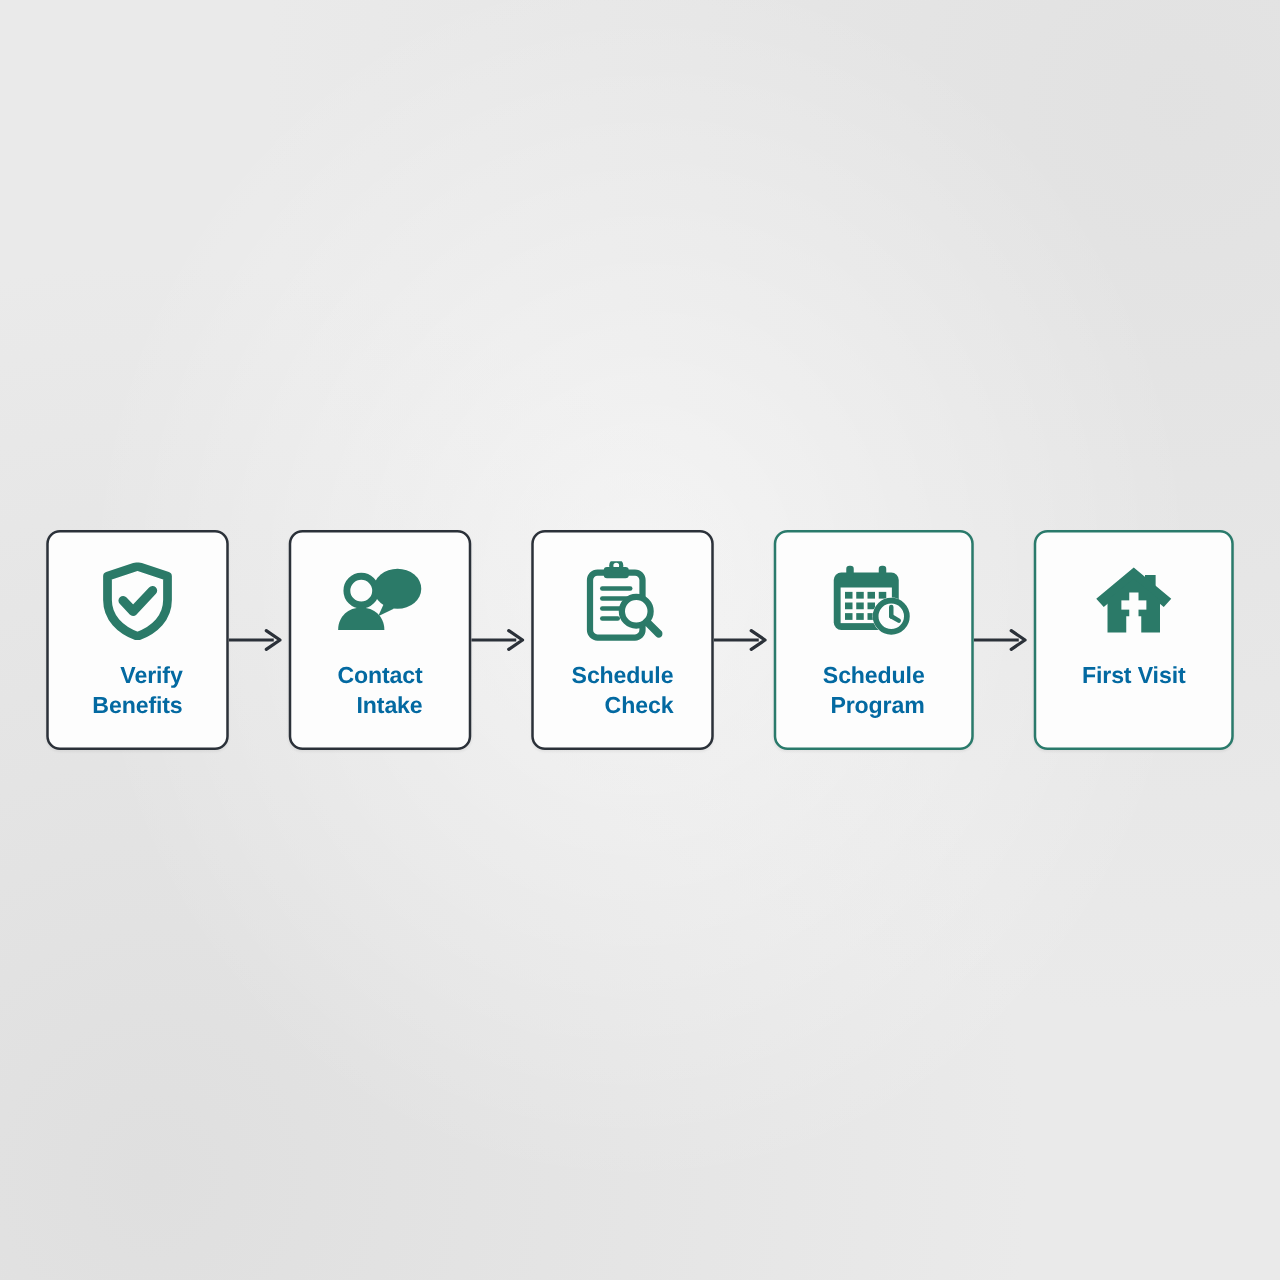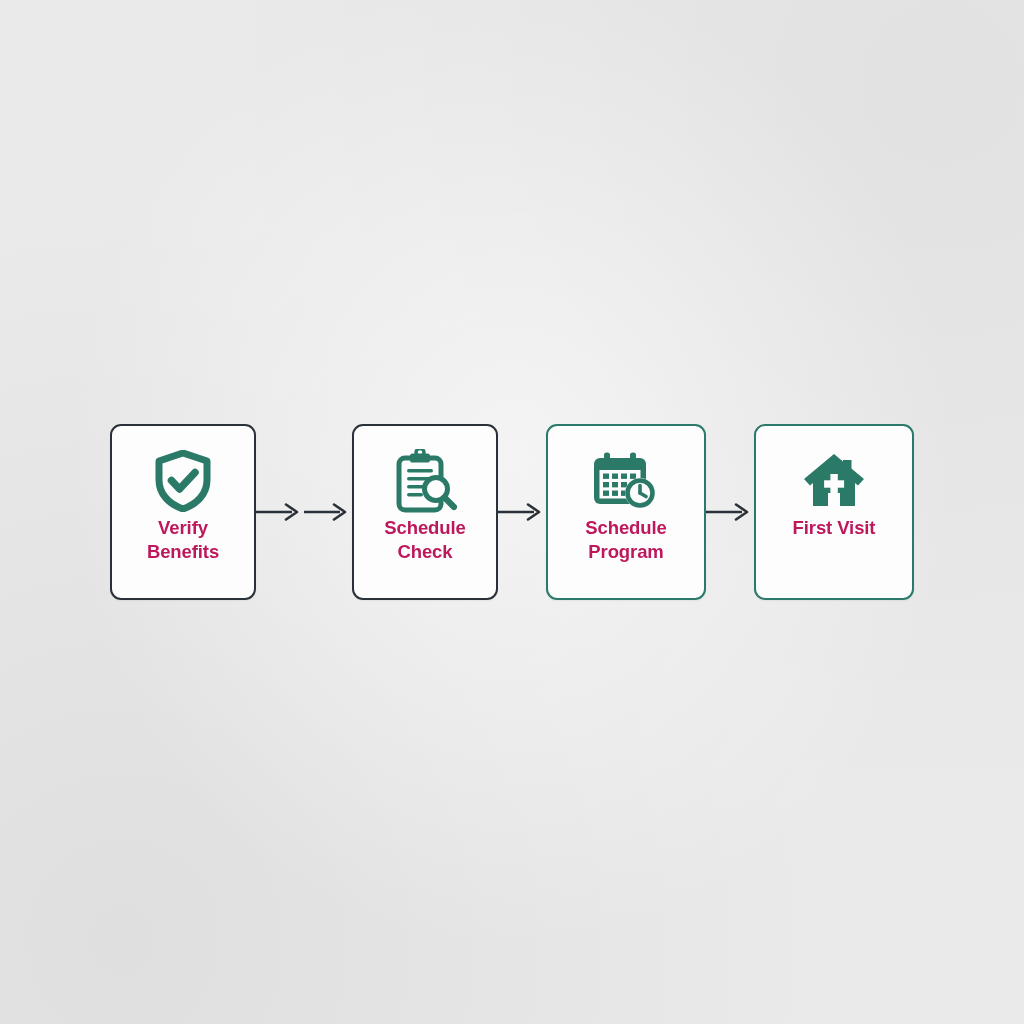--- a/index.html
+++ b/index.html
@@ -67,26 +67,26 @@
     width: 72px;
     display: flex;
     align-items: center;
     justify-content: center;
   }
   .step-icon svg {
     display: block;
   }
 
   .step-label {
-    margin-top: 4px;
-    text-align: center;
+    margin-top: 16px;
+    text-align: right;
     font-size: 18.5px;
     line-height: 1.32;
     font-weight: bold;
-    color: #be185d;
+    color: #0369a1;
     letter-spacing: -0.1px;
     padding: 0 6px;
     white-space: pre-line;
   }
 
   .arrow {
     flex: 0 0 auto;
     width: 48px;
     height: 176px;
     position: relative;
@@ -115,20 +115,32 @@
 Benefits</div>
   </div>
 
   <div class="arrow">
     <svg width="48" height="24" viewBox="0 0 48 24">
       <line x1="0" y1="12" x2="36" y2="12" stroke="#2b3139" stroke-width="2.4"></line>
       <path d="M30 4.5 L41 12 L30 19.5" fill="none" stroke="#2b3139" stroke-width="2.6" stroke-linecap="round" stroke-linejoin="round"></path>
     </svg>
   </div>
 
+  <div class="step dark-border">
+    <div class="step-icon">
+      <svg width="70" height="58" viewBox="0 0 70 58" aria-hidden="true">
+        <circle cx="20" cy="20.5" r="11.5" fill="none" stroke="#2b7a68" stroke-width="5.5"></circle>
+        <path d="M1.5 52 C1.5 41 9.8 34 20 34 C30.2 34 38.5 41 38.5 52 Z" fill="#2b7a68"></path>
+        <ellipse cx="49" cy="19" rx="19" ry="16" fill="#2b7a68"></ellipse>
+        <path d="M39 29 L33.5 41 L46 35 Z" fill="#2b7a68"></path>
+      </svg>
+    </div>
+    <div class="step-label">Contact
+Intake</div>
+  </div>
 
   <div class="arrow">
     <svg width="48" height="24" viewBox="0 0 48 24">
       <line x1="0" y1="12" x2="36" y2="12" stroke="#2b3139" stroke-width="2.4"></line>
       <path d="M30 4.5 L41 12 L30 19.5" fill="none" stroke="#2b3139" stroke-width="2.6" stroke-linecap="round" stroke-linejoin="round"></path>
     </svg>
   </div>
 
   <div class="step dark-border">
     <div class="step-icon">

